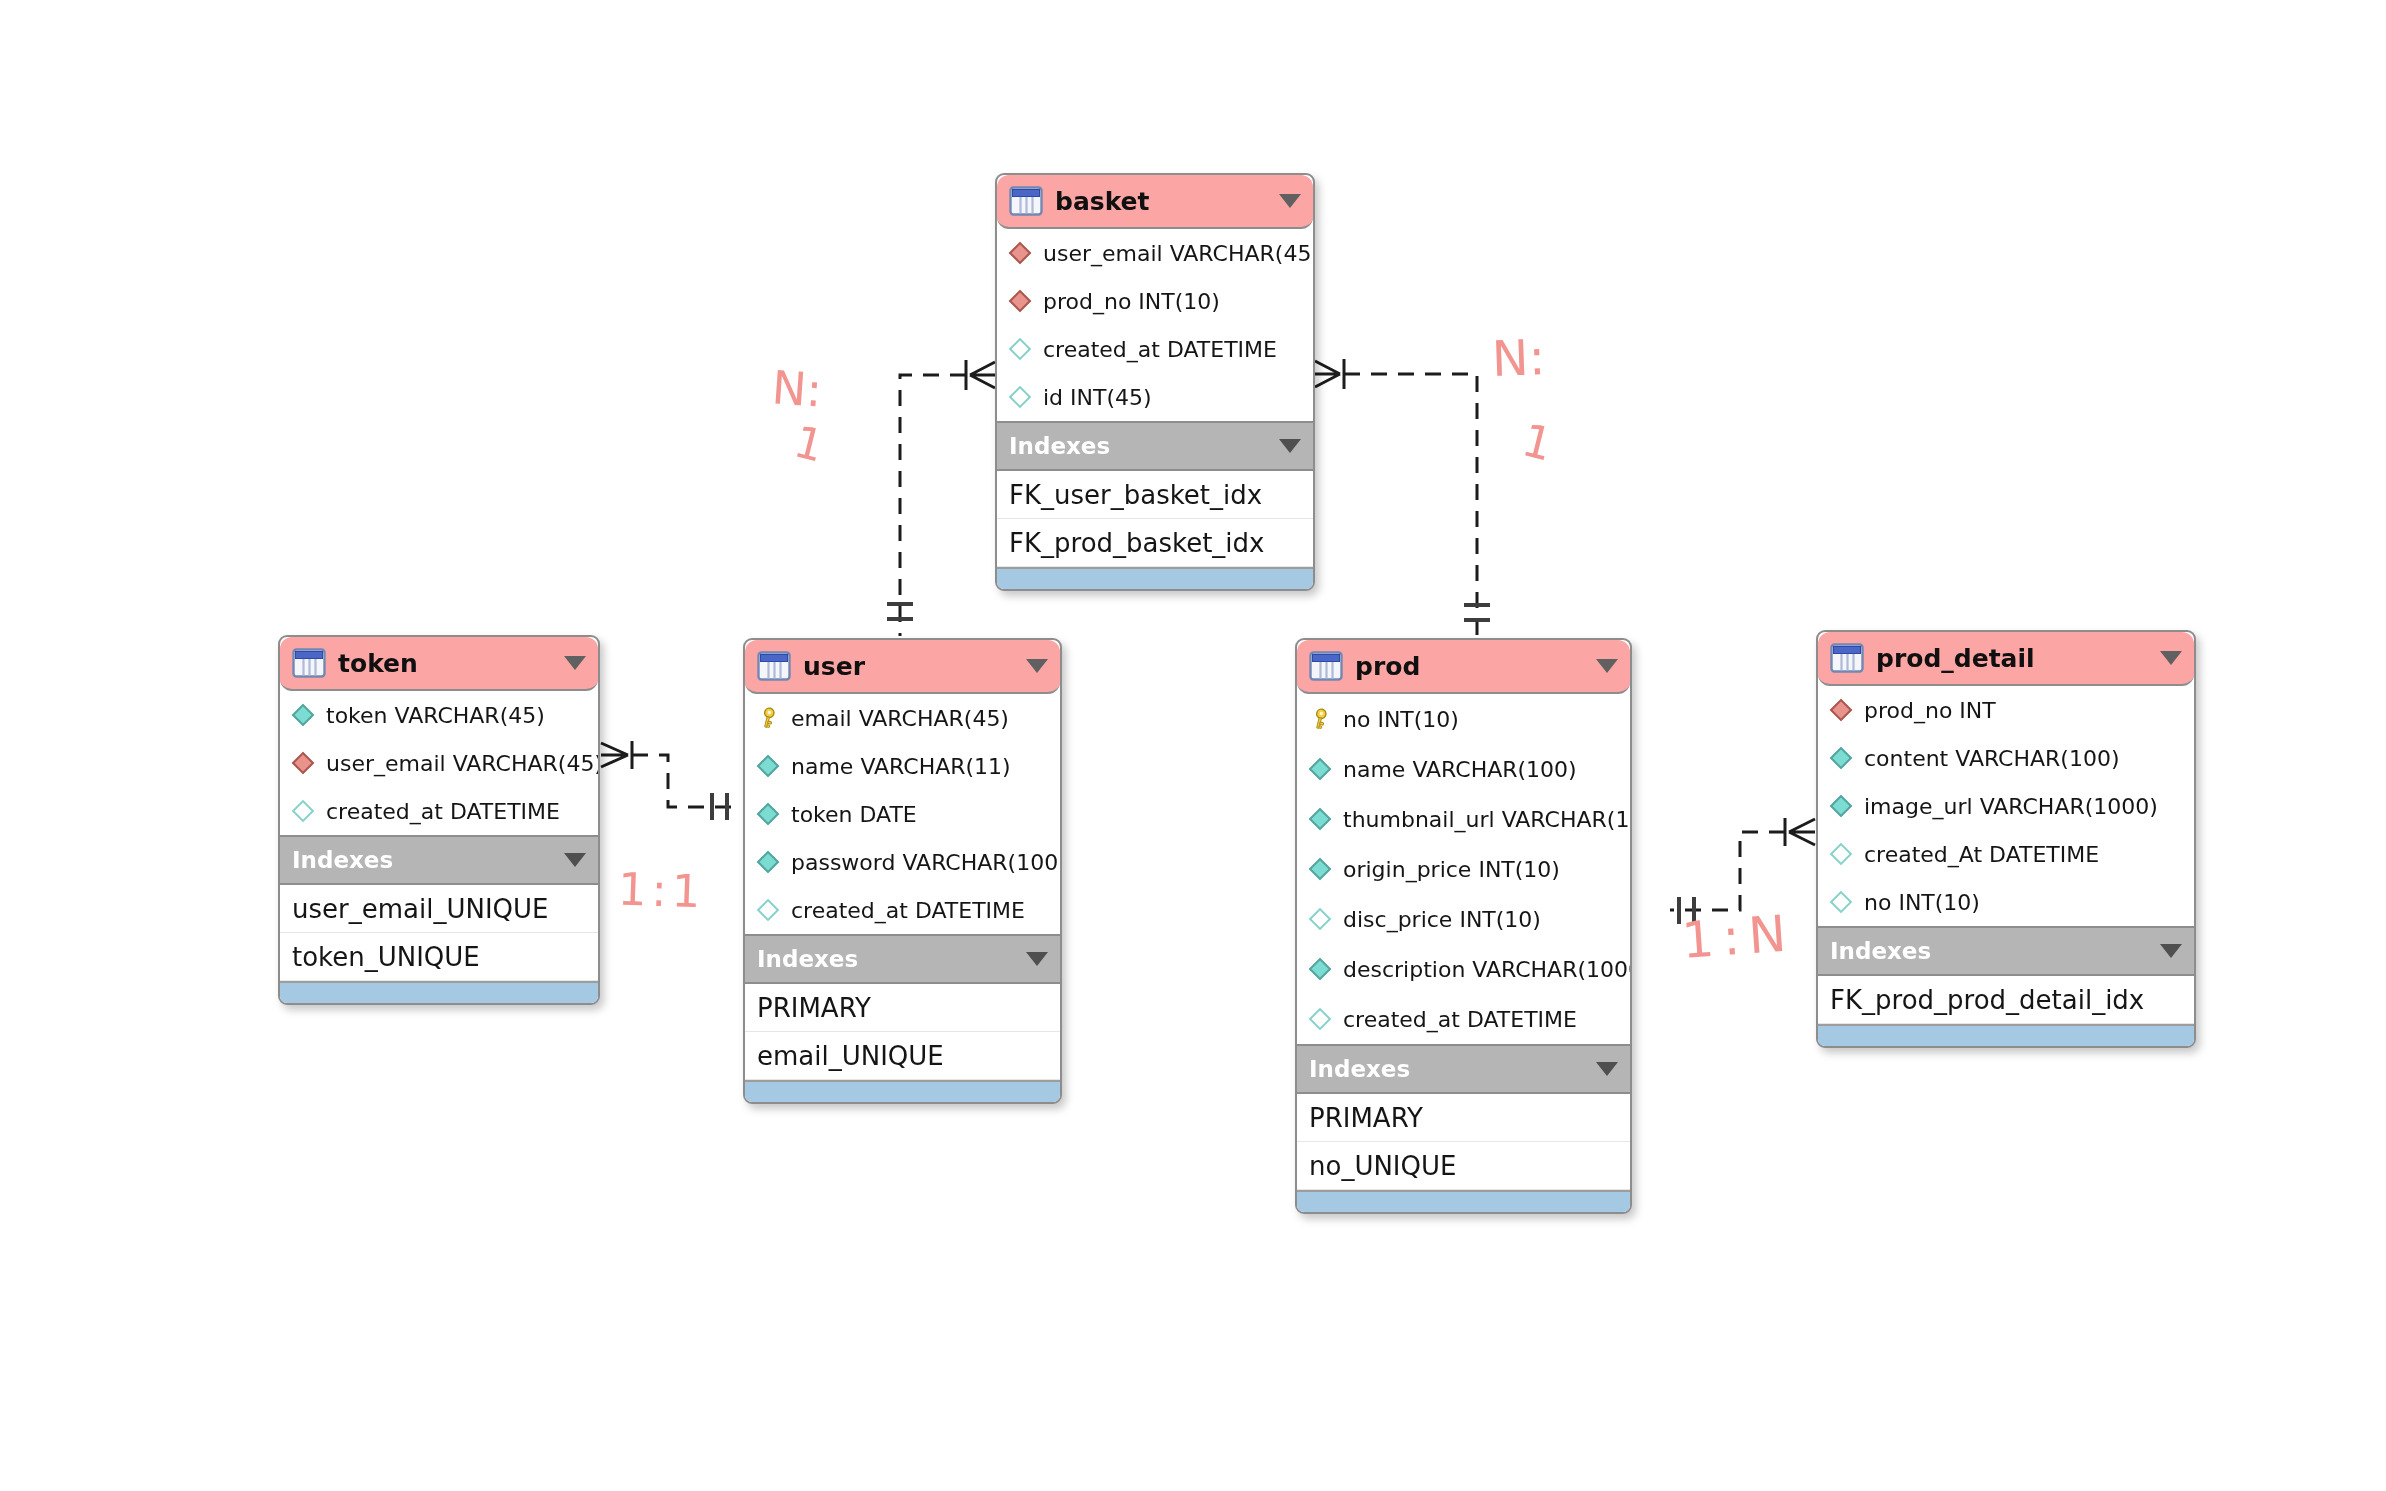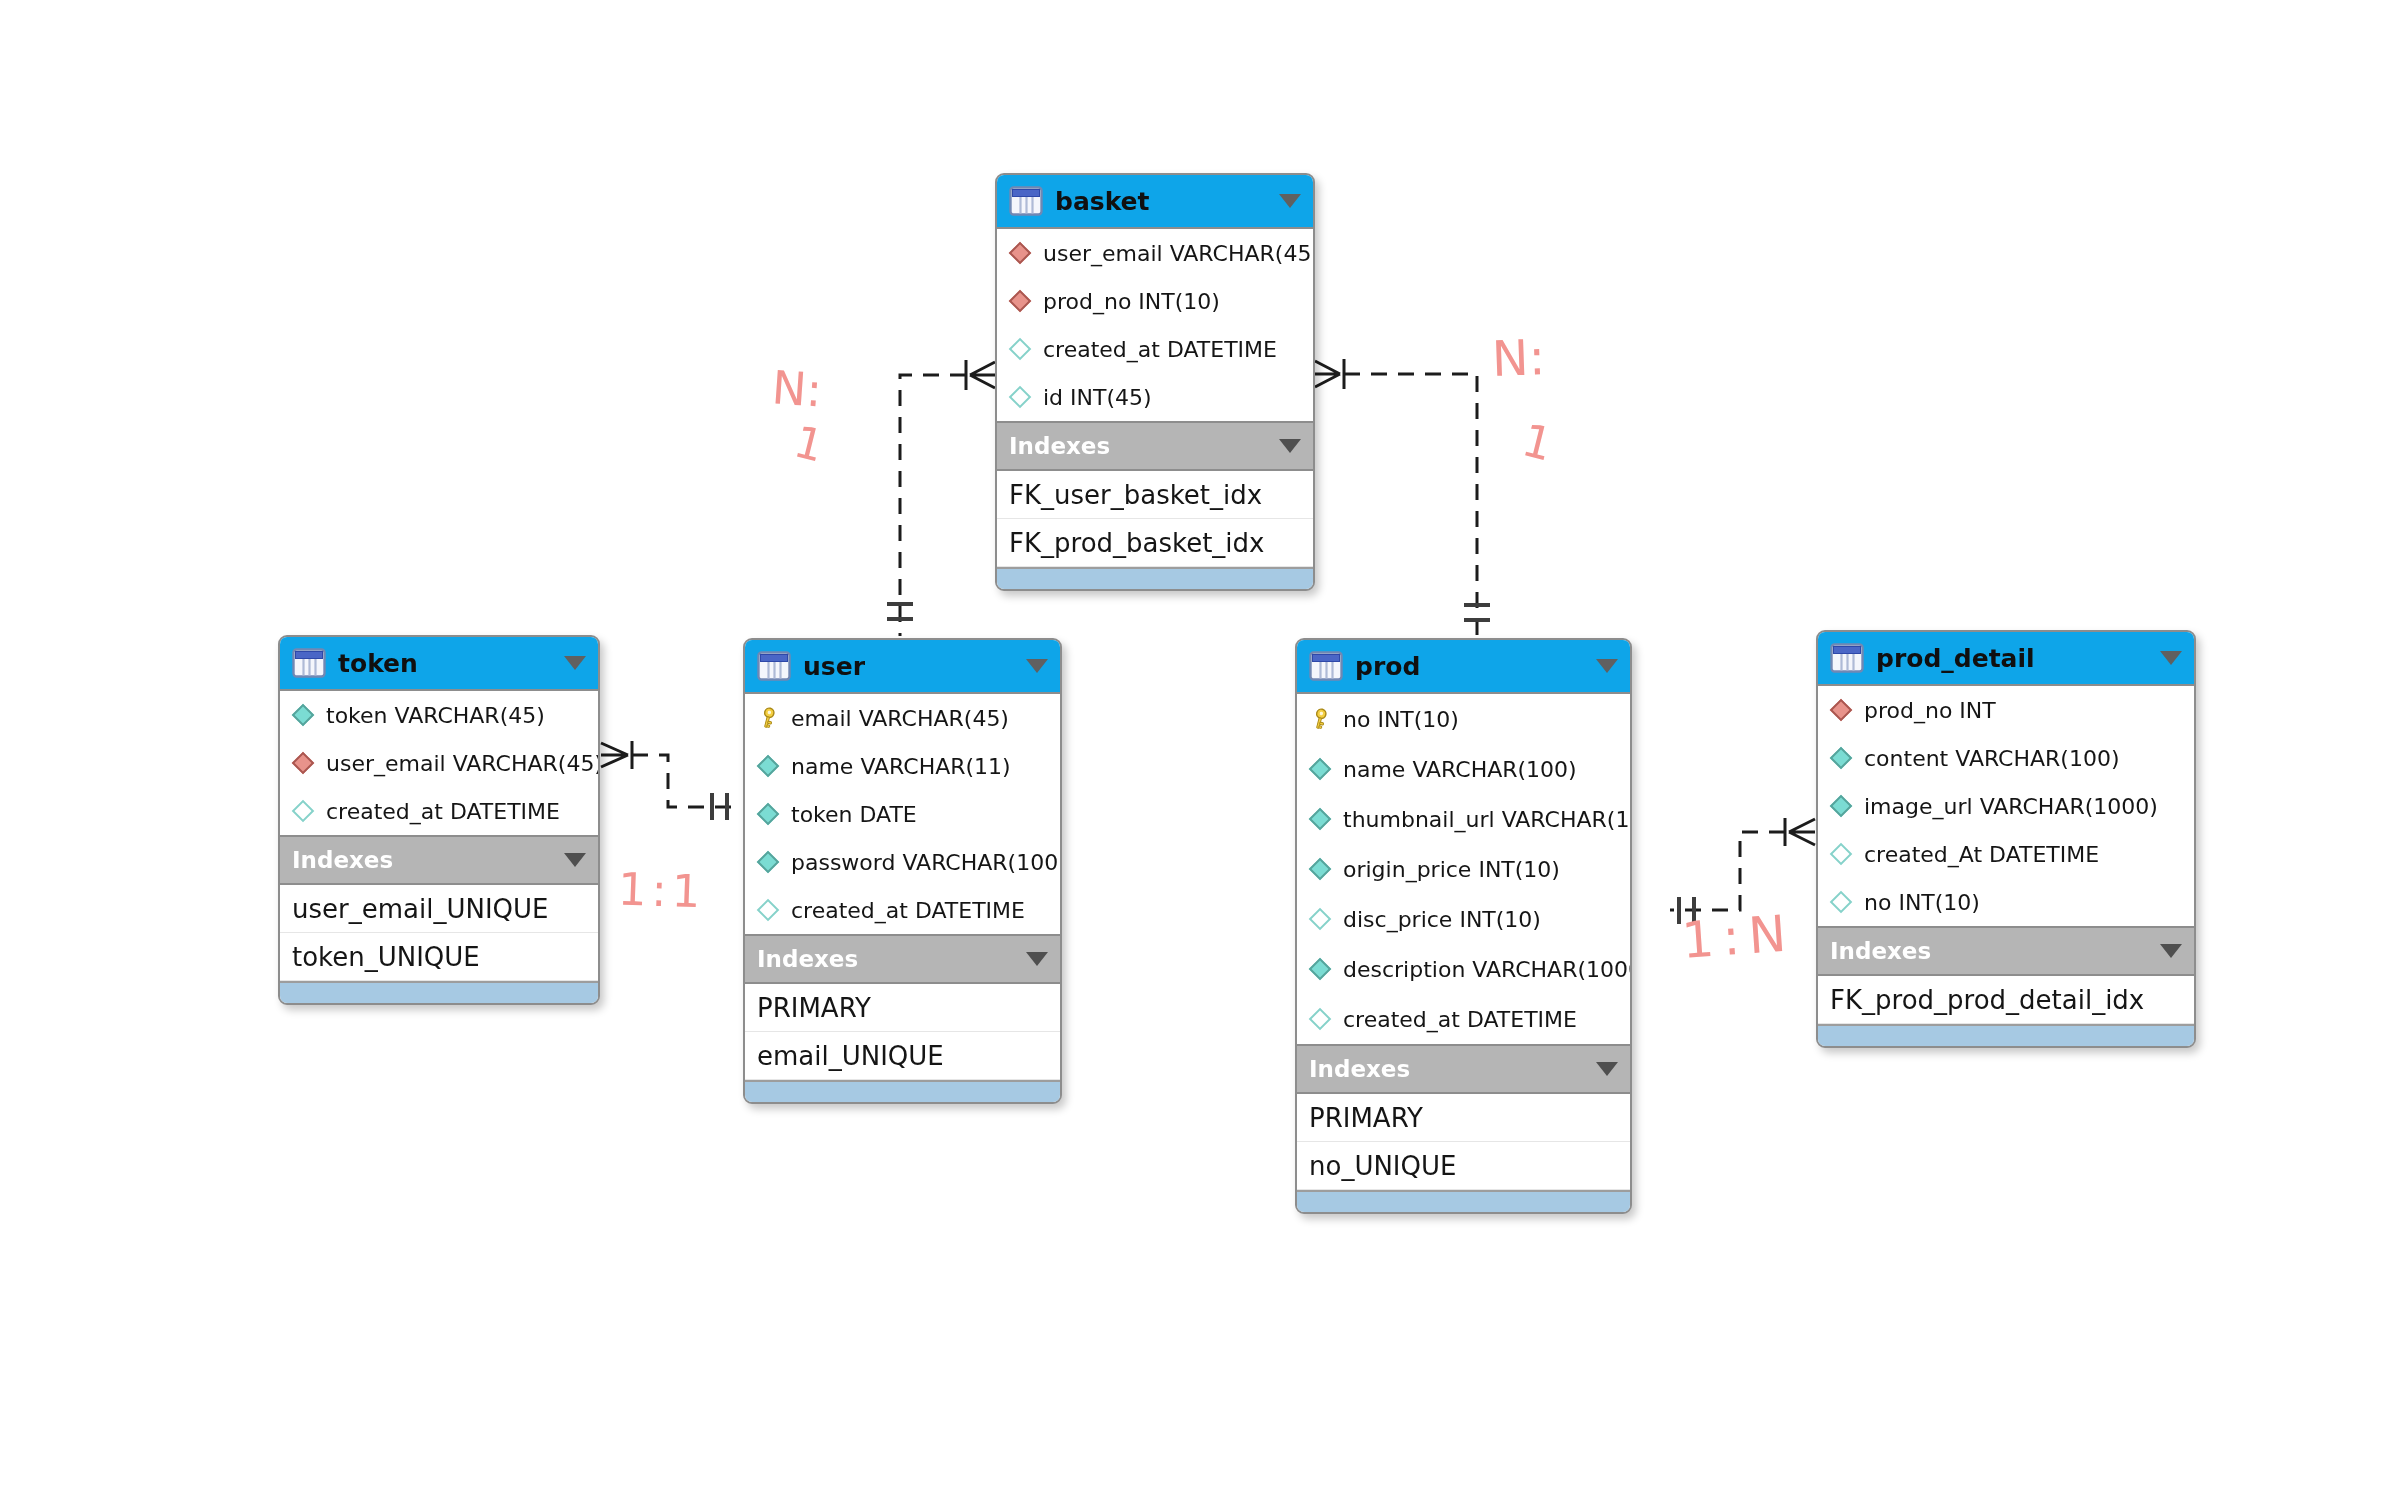--- a/index.html
+++ b/index.html
@@ -16,22 +16,22 @@
   .tbl{
     position:absolute;background:#fff;border:2px solid #8d8d8d;border-radius:9px;
     box-shadow:4px 5px 9px rgba(0,0,0,.22);overflow:hidden;box-sizing:border-box;
   }
   #table-token{left:278px;top:635px;width:322px;}
   #table-user{left:743px;top:638px;width:319px;}
   #table-basket{left:995px;top:173px;width:320px;}
   #table-prod{left:1295px;top:638px;width:337px;}
   #table-prod_detail{left:1816px;top:630px;width:380px;}
 
-  .tbl-hdr{height:52px;background:#0ea5e9;display:flex;align-items:center;
-    padding:0 12px;border-bottom:2px solid #8d8d8d;}
+  .tbl-hdr{height:52px;background:#fca5a5;display:flex;align-items:center;
+    padding:0 12px;border-bottom:2px solid #8d8d8d;border-radius:12px;}
   .ticn{width:34px;height:30px;flex:0 0 auto;}
   .tbl-title{font-weight:bold;font-size:25px;color:#101010;margin-left:12px;white-space:nowrap;}
   .caret{margin-left:auto;width:0;height:0;flex:0 0 auto;
     border-left:11px solid transparent;border-right:11px solid transparent;
     border-top:14px solid #606060;}
   .col-row{height:48px;display:flex;align-items:center;padding:0 8px;}
   #table-prod .col-row{height:50px;}
   .icn-box{width:30px;height:30px;display:flex;justify-content:center;align-items:center;
     flex:0 0 auto;margin-right:8px;}
   .icn{width:24px;height:26px;}

